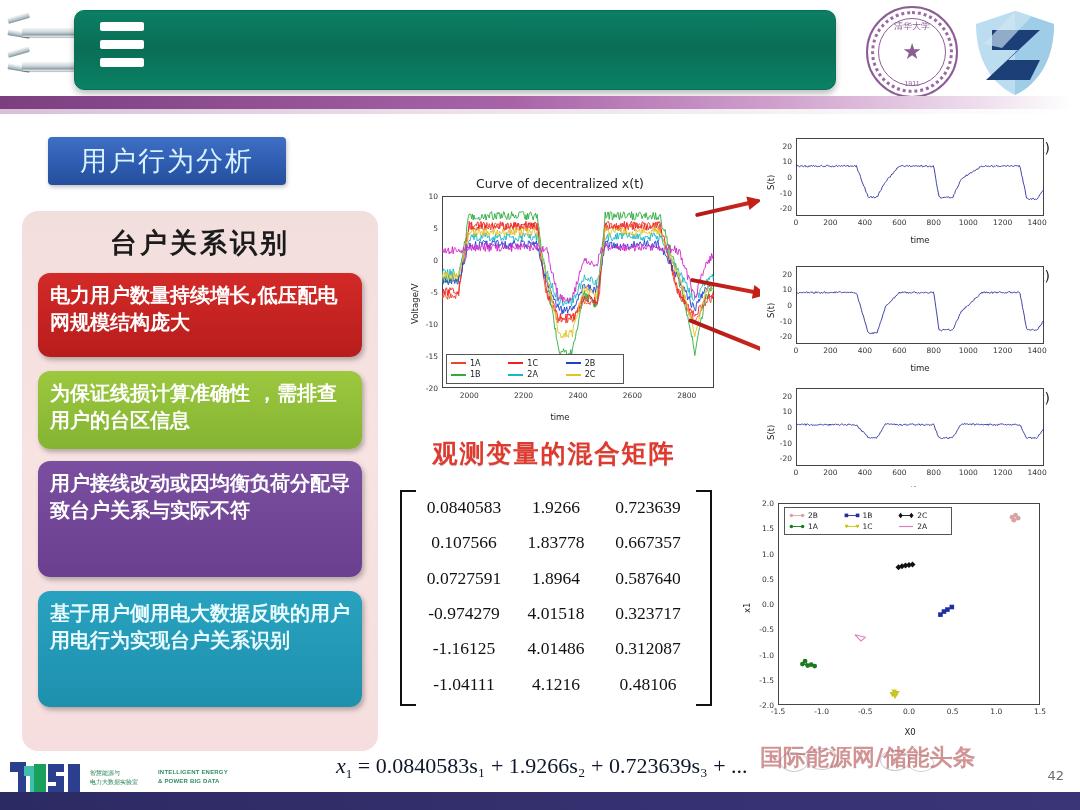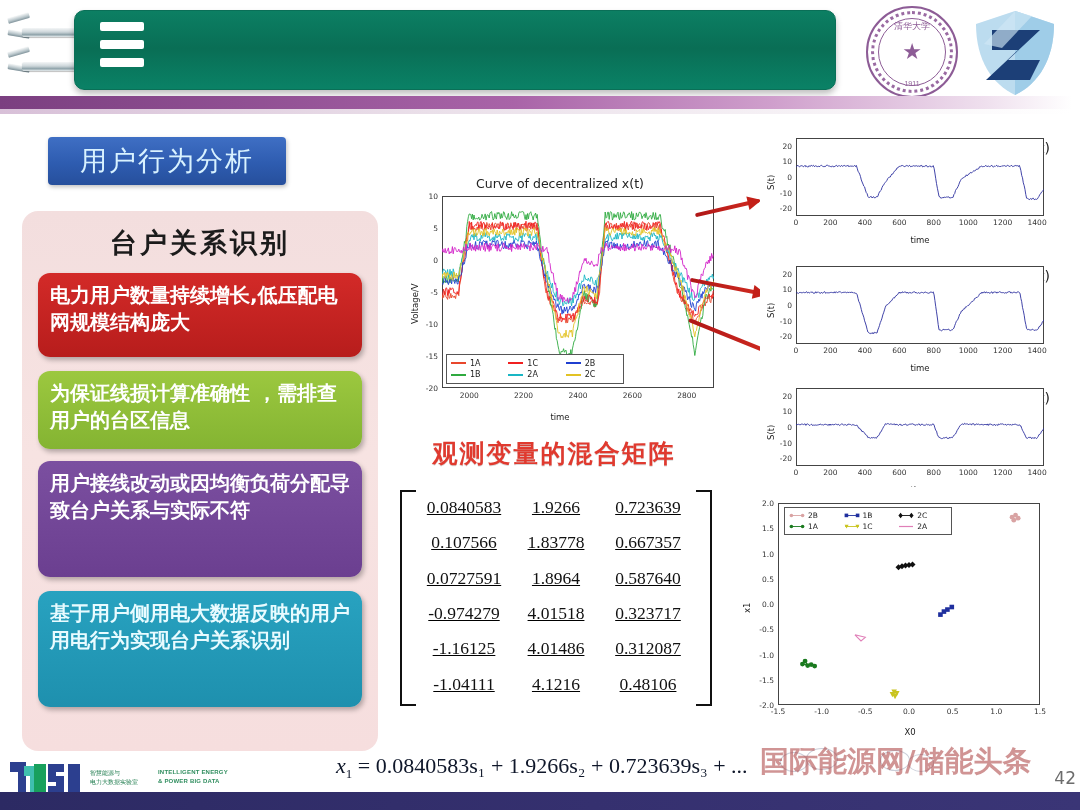--- a/index.html
+++ b/index.html
@@ -126,21 +126,21 @@
   
   .mat-title{position:absolute;left:404px;top:437px;width:300px;text-align:center;
      color:#e03a2f;font-size:25px;font-weight:bold;letter-spacing:2px;
      font-family:"DejaVu Sans","Liberation Sans",sans-serif;
      text-shadow:0 1px 0 rgba(0,0,0,.15);}
   .matrix{position:absolute;left:400px;top:490px;width:312px;height:212px;}
   .brk{position:absolute;top:0;width:14px;height:212px;border:2.5px solid #111;}
   .brk.l{left:0;border-right:none;}
   .brk.r{right:0;border-left:none;}
   .mgrid{position:absolute;left:18px;right:18px;top:0;bottom:0;display:grid;
-     grid-template-rows:repeat(6,1fr);text-decoration:underline;}
+     grid-template-rows:repeat(6,1fr);}
   .mrow{display:grid;grid-template-columns:repeat(3,1fr);align-items:center;}
   .mcell{text-align:center;font-size:17.5px;color:#111;
      font-family:"Liberation Serif","DejaVu Serif",serif;}
 
   
   #tsne{left:730px;top:487px;width:320px;height:252px;}
   #tsne .ptitle{font-size:11px;top:1px;}
   .tlegend{position:absolute;border:1px solid #555;background:#fff;box-sizing:border-box;
      display:grid;grid-template-columns:repeat(3,auto);gap:0px 6px;padding:2px 4px;}
   .tlegitem{display:flex;align-items:center;font-size:7.5px;color:#222;
@@ -154,24 +154,24 @@
   .equation i{font-style:italic;}
 
   
   .footer-logo{position:absolute;left:8px;top:756px;width:180px;height:46px;}
   .fl-mark{position:absolute;left:0;top:2px;width:78px;height:40px;}
   .fl-txt{position:absolute;left:82px;top:12px;line-height:9px;}
   .fl-cn{font-size:6px;color:#1b7a4b;font-family:"DejaVu Sans",sans-serif;display:block;}
   .fl-en{font-size:6px;color:#2f8d5e;font-weight:bold;display:block;letter-spacing:.2px;}
   .footer-band{position:absolute;left:0;top:792px;width:1080px;height:18px;
      background:linear-gradient(90deg,#2c2a63 0%,#35306f 55%,#3a3576 100%);}
-  .pageno{position:absolute;right:4px;top:768px;font-size:17px;color:#6c6c6c;
+  .pageno{position:absolute;right:16px;top:768px;font-size:13px;color:#6c6c6c;
      font-family:"DejaVu Sans",sans-serif;}
   .watermark{position:absolute;left:760px;top:742px;width:310px;height:44px;
-     font-size:29px;color:rgba(170,60,60,.55);font-weight:bold;white-space:nowrap;
+     font-size:23px;color:rgba(170,60,60,.55);font-weight:bold;white-space:nowrap;
      font-family:"DejaVu Sans","Liberation Sans",sans-serif;overflow:hidden;}
   .wm-bubbles{position:absolute;left:772px;top:746px;width:300px;height:36px;opacity:.5;}
   .wm-b{position:absolute;background:#fff;border:1.5px solid #9aa0b5;border-radius:50%;}
 </style>
 </head>
 <body>
 
 <div class="slide">
 
   <div class="hdr-deco">

